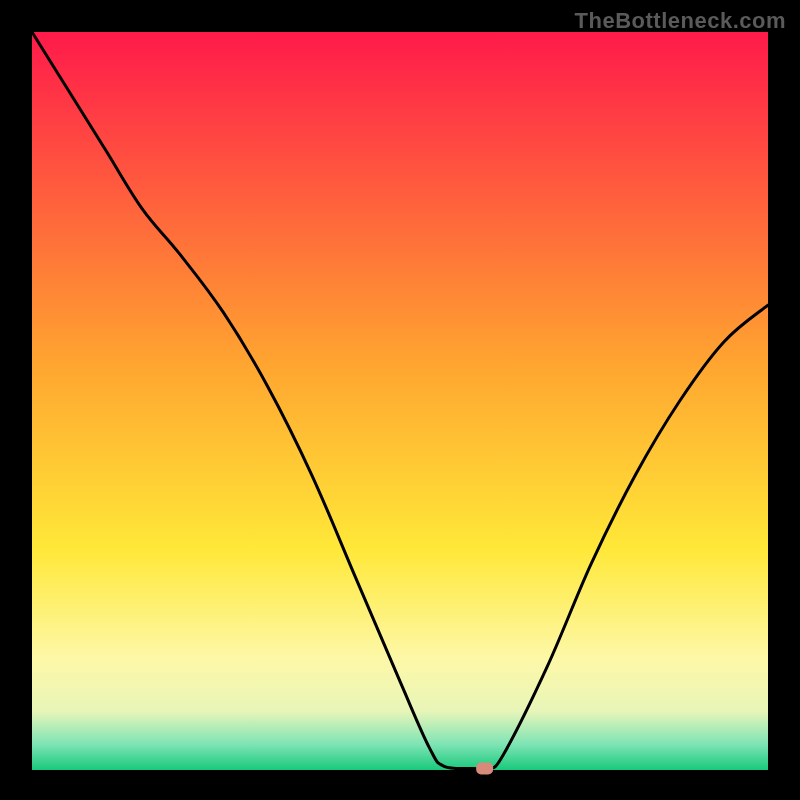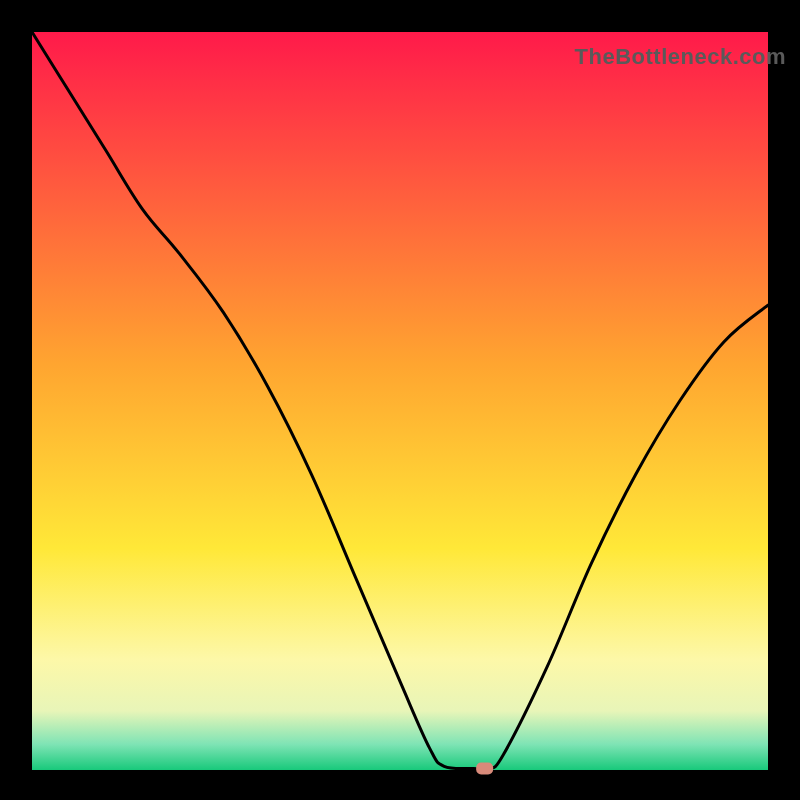--- a/index.html
+++ b/index.html
@@ -15,21 +15,20 @@
   }
   .watermark {
     position: absolute;
     top: 8px;
     right: 14px;
     font-size: 22px;
     font-weight: bold;
     color: #5a5a5a;
     letter-spacing: 0.5px;
     font-family: Arial, sans-serif;
-    margin-top: 36px;
   }
   svg {
     display: block;
   }
 </style>
 </head>
 <body>
 
 <div class="chart-container">
   <div class="watermark">TheBottleneck.com</div>

